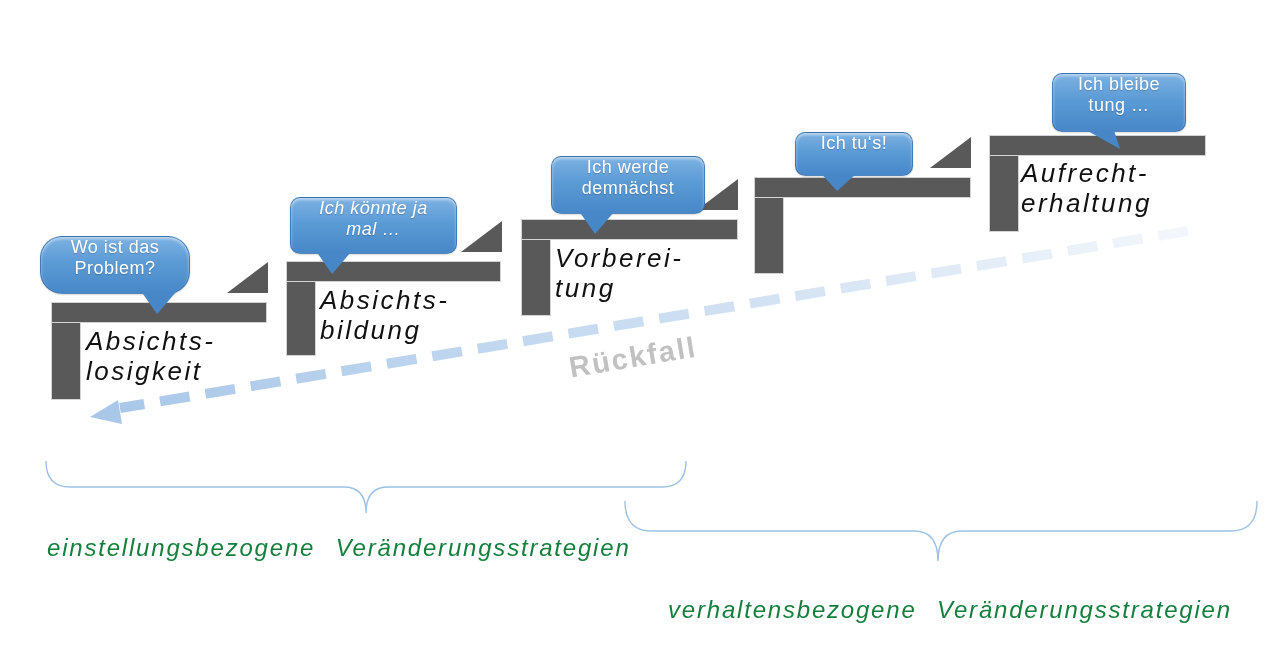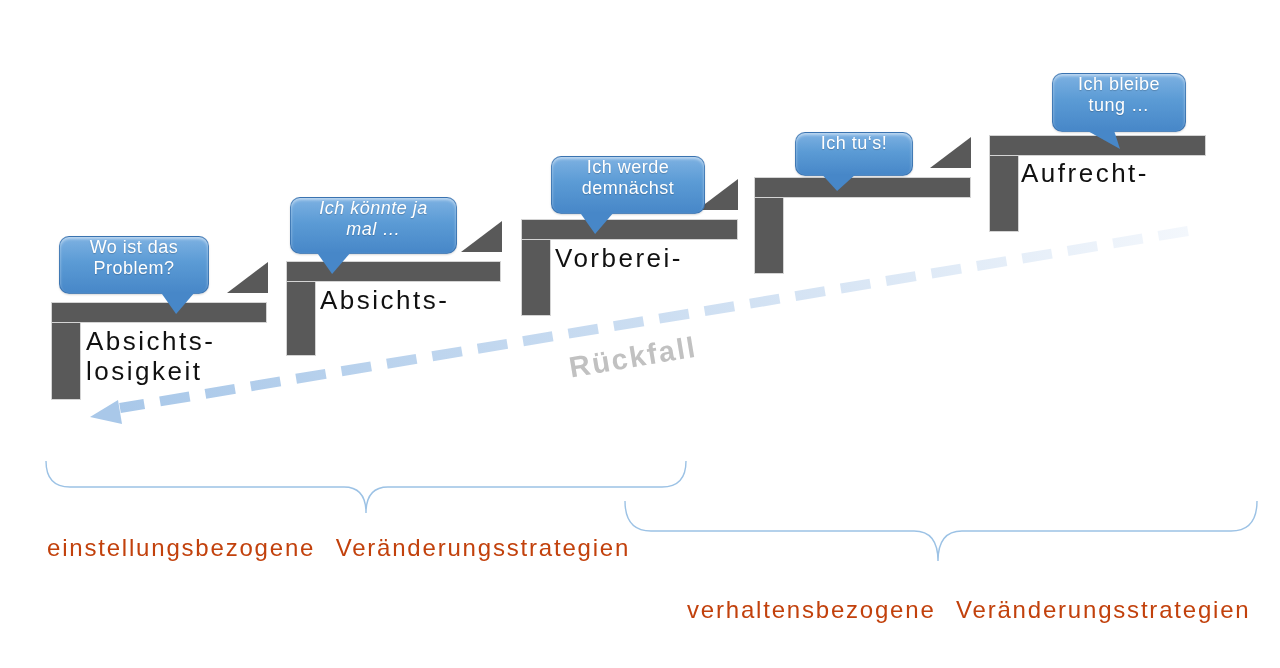--- a/index.html
+++ b/index.html
@@ -12,21 +12,21 @@
     position:absolute;background:#595959;outline:1px solid #d4d4d4;z-index:2;
   }
   .vbar{width:28px;}
   .hbar{height:19px;}
   .tri{
     position:absolute;width:41px;height:31px;background:#595959;z-index:2;
     clip-path:polygon(100% 0,100% 100%,0 100%);
   }
   .stage-name{
     position:absolute;z-index:3;color:#111111;font-size:26px;line-height:30px;
-    letter-spacing:2.5px;font-weight:400;white-space:nowrap;
+    letter-spacing:2.5px;font-weight:400;white-space:nowrap;font-style:italic;
   }
   .stage-name span{display:block;}
   .bubble{
     position:absolute;z-index:4;border-radius:10px;
     background:linear-gradient(to bottom,#7db1e2 0%,#5b9bd5 45%,#4787c8 100%);
     border:1px solid rgba(47,98,156,0.55);
     box-shadow:inset 0 2px 3px rgba(255,255,255,0.5), 0 1px 2px rgba(0,0,0,0.15);
     display:flex;justify-content:center;
   }
   .bubble-text{
@@ -38,21 +38,21 @@
     position:absolute;bottom:-21px;width:42px;height:22px;background:#4787c8;
     clip-path:polygon(18% 0,100% 0,55% 100%);
   }
   .tail.right{clip-path:polygon(0 0,82% 0,100% 100%);height:19px;bottom:-18px;}
   .relapse{
     position:absolute;left:548px;top:341px;width:170px;z-index:1;
     color:#c1c1c1;font-weight:bold;font-size:29px;letter-spacing:2px;
     text-align:center;transform:rotate(-9.5deg);white-space:nowrap;
   }
   .brace-label{
-    position:absolute;z-index:3;color:#c2410c;font-size:24px;
+    position:absolute;z-index:3;color:#15803d;font-style:italic;font-size:24px;
     letter-spacing:1.8px;word-spacing:12px;white-space:nowrap;font-weight:400;
   }
 </style>
 </head>
 <body>
 
 <div class="canvas">
 
   <svg class="overlay" viewBox="0 0 1280 668" xmlns="http://www.w3.org/2000/svg">
     <defs>
@@ -70,47 +70,49 @@
 
   <div class="relapse">Rückfall</div>
 
   <div class="vbar" style="left:52px;top:303px;height:96px;"></div>
   <div class="hbar" style="left:52px;top:303px;width:214px;"></div>
   <div class="tri" style="left:227px;top:262px;"></div>
   <div class="stage-name" style="left:86px;top:326px;">
     <span>Absichts-</span>
     <span>losigkeit</span>
   </div>
-  <div class="bubble" style="left:59px;top:236px;width:148px;height:56px;">
+  <div class="bubble" style="left:40px;top:236px;width:148px;height:56px;border-radius:22px;">
     <div class="bubble-text">
       <span>Wo ist das</span>
       <span>Problem?</span>
     </div>
     <div class="tail" style="left:93px;"></div>
   </div>
 
   <div class="vbar" style="left:287px;top:262px;height:93px;"></div>
   <div class="hbar" style="left:287px;top:262px;width:213px;"></div>
   <div class="tri" style="left:461px;top:221px;"></div>
   <div class="stage-name" style="left:320px;top:285px;">
     <span>Absichts-</span>
+    <span>bildung</span>
   </div>
   <div class="bubble" style="left:290px;top:197px;width:165px;height:55px;font-style:italic;">
     <div class="bubble-text">
       <span>Ich könnte ja</span>
       <span>mal …</span>
     </div>
     <div class="tail" style="left:18px;"></div>
   </div>
 
   <div class="vbar" style="left:522px;top:220px;height:95px;"></div>
   <div class="hbar" style="left:522px;top:220px;width:215px;"></div>
   <div class="tri" style="left:697px;top:179px;"></div>
   <div class="stage-name" style="left:555px;top:243px;">
     <span>Vorberei-</span>
+    <span>tung</span>
   </div>
   <div class="bubble" style="left:503px;top:156px;width:152px;height:56px;margin-left:48px;">
     <div class="bubble-text">
       <span>Ich werde</span>
       <span>demnächst</span>
     </div>
     <div class="tail" style="left:20px;"></div>
   </div>
 
   <div class="vbar" style="left:755px;top:178px;height:95px;"></div>
@@ -120,25 +122,26 @@
     <div class="bubble-text">
       <span>Ich tu‘s!</span>
     </div>
     <div class="tail" style="left:18px;height:17px;bottom:-16px;"></div>
   </div>
 
   <div class="vbar" style="left:990px;top:136px;height:95px;"></div>
   <div class="hbar" style="left:990px;top:136px;width:215px;"></div>
   <div class="stage-name" style="left:1021px;top:158px;">
     <span>Aufrecht-</span>
+    <span>erhaltung</span>
   </div>
   <div class="bubble" style="left:1052px;top:73px;width:132px;height:57px;">
     <div class="bubble-text">
       <span>Ich bleibe</span>
       <span>tung …</span>
     </div>
     <div class="tail right" style="left:33px;width:34px;"></div>
   </div>
 
   <div class="brace-label" style="left:47px;top:534px;">einstellungsbezogene Veränderungsstrategien</div>
-  <div class="brace-label" style="left:687px;top:596px;text-align:center;">verhaltensbezogene Veränderungsstrategien</div>
+  <div class="brace-label" style="left:668px;top:596px;text-align:center;">verhaltensbezogene Veränderungsstrategien</div>
 
 </div>
 
 </body></html>

